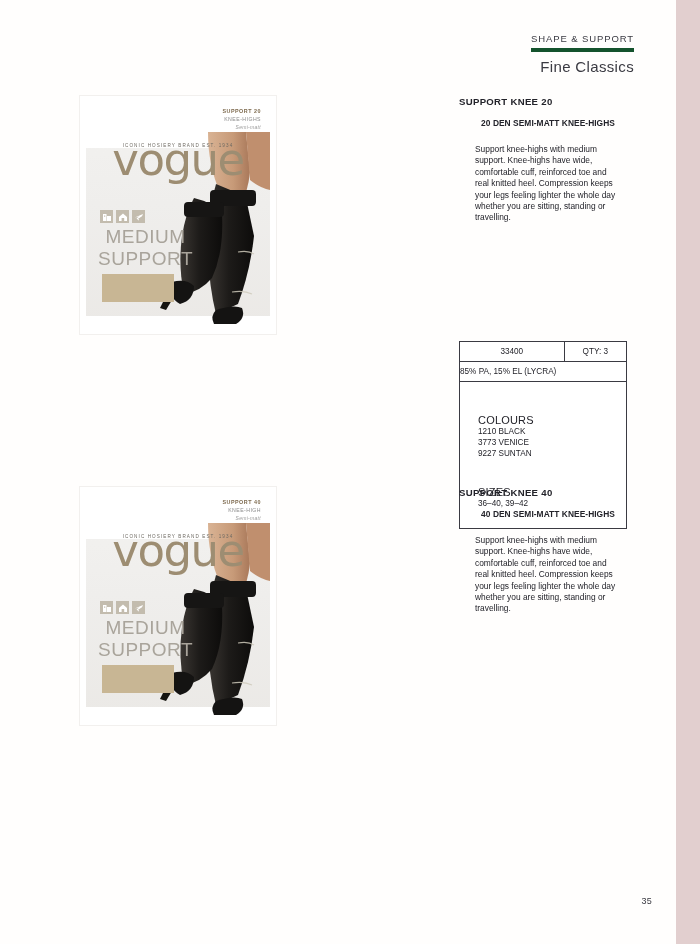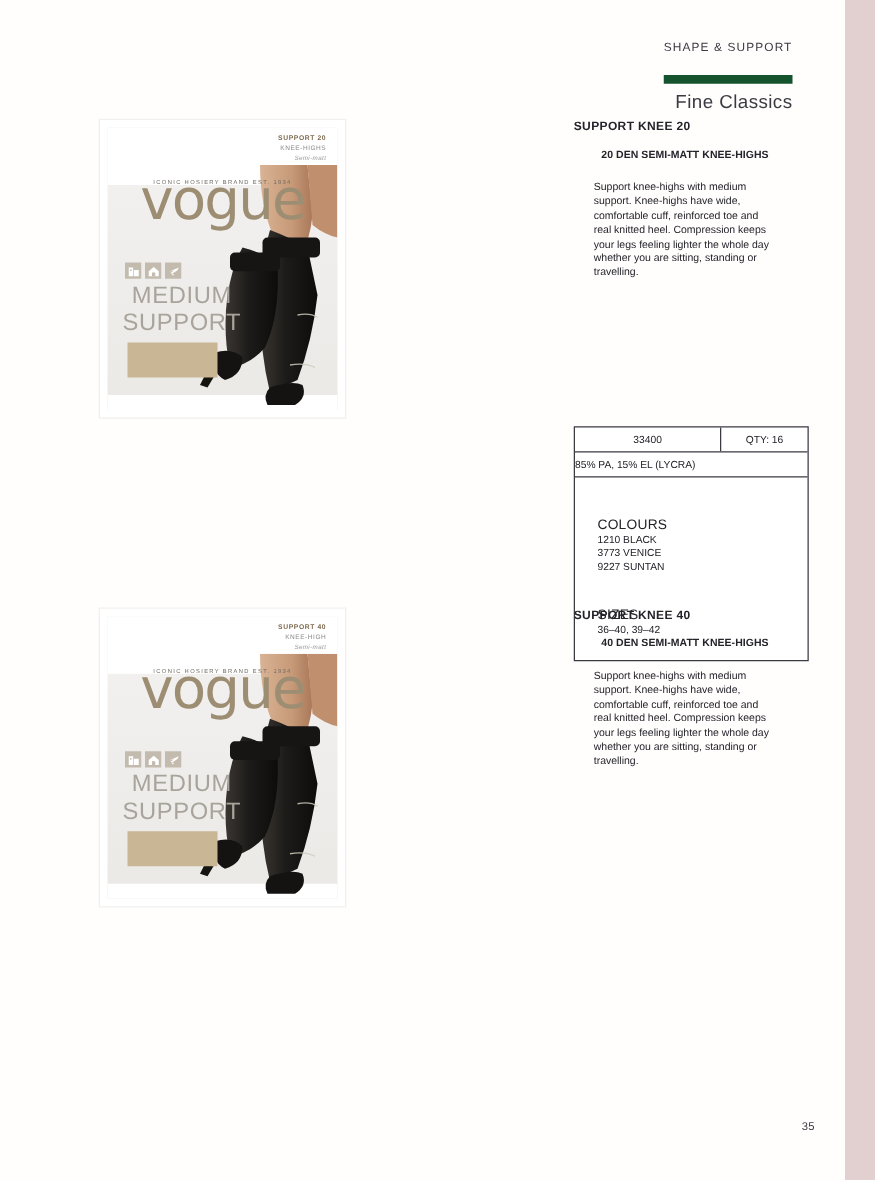--- a/index.html
+++ b/index.html
@@ -34,22 +34,22 @@
     position: absolute;
     right: 42px;
     top: 28px;
     text-align: right;
     width: 260px;
   }
   .header-title {
     font-size: 9.5px;
     letter-spacing: 0.9px;
     color: #3a3a42;
-    padding-bottom: 16px;
-    border-bottom: 7px solid #14532d;
+    padding-bottom: 4px;
+    border-bottom: 4px solid #14532d;
     display: inline-block;
   }
   .header-sub {
     font-size: 15px;
     color: #3a3a42;
     letter-spacing: 0.35px;
     margin-top: 6px;
   }
 
   
@@ -206,21 +206,21 @@
   .prod-desc {
     font-size: 8.4px;
     line-height: 11.4px;
     color: #23232a;
     margin: 16px;
   }
 
   .spec-table {
     position: absolute;
     left: 459px;
-    width: 188px;
+    width: 168px;
     border: 1px solid #3a3a42;
     box-sizing: border-box;
     background: #fff;
   }
   #spec-0 { top: 245px; }
   .spec-row-top {
     display: flex;
     border-bottom: 1px solid #3a3a42;
   }
   .spec-cell-code {
@@ -360,21 +360,21 @@
 
     <div class="info">
       <h2 class="prod-title">SUPPORT KNEE 20</h2>
       <p class="prod-sub">20 DEN SEMI-MATT KNEE-HIGHS</p>
       <p class="prod-desc">Support knee-highs with medium support. Knee-highs have wide, comfortable cuff, reinforced toe and real knitted heel. Compression keeps your legs feeling lighter the whole day whether you are sitting, standing or travelling.</p>
     </div>
 
     <div class="spec-table" id="spec-0">
       <div class="spec-row-top">
         <div class="spec-cell-code">33400</div>
-        <div class="spec-cell-qty">QTY: 16</div>
+        <div class="spec-cell-qty">QTY: 3</div>
       </div>
       <div class="spec-row-comp">85% PA, 15% EL (LYCRA)</div>
       <div class="spec-body">
         <div class="spec-label">COLOURS</div>
         <div class="spec-item">1210 BLACK</div>
         <div class="spec-item">3773 VENICE</div>
         <div class="spec-item">9227 SUNTAN</div>
         <div class="spec-gap"></div>
         <div class="spec-label">SIZES</div>
         <div class="spec-item">36–40, 39–42</div>

